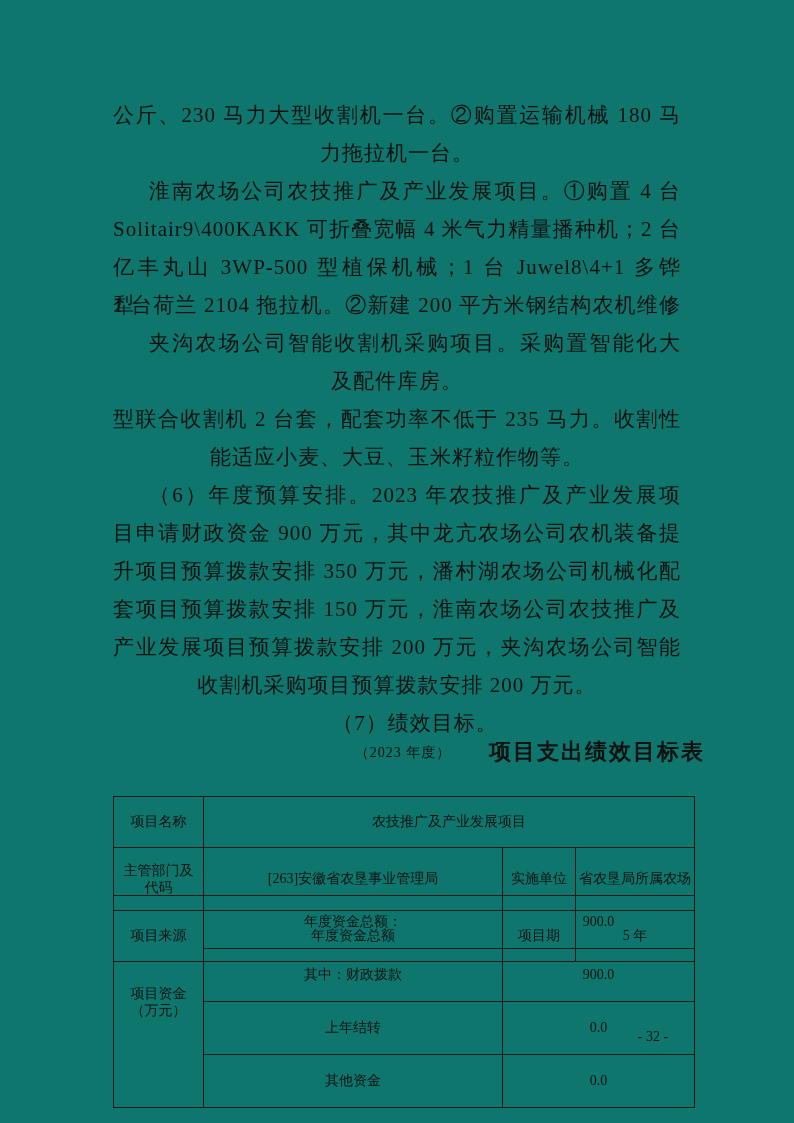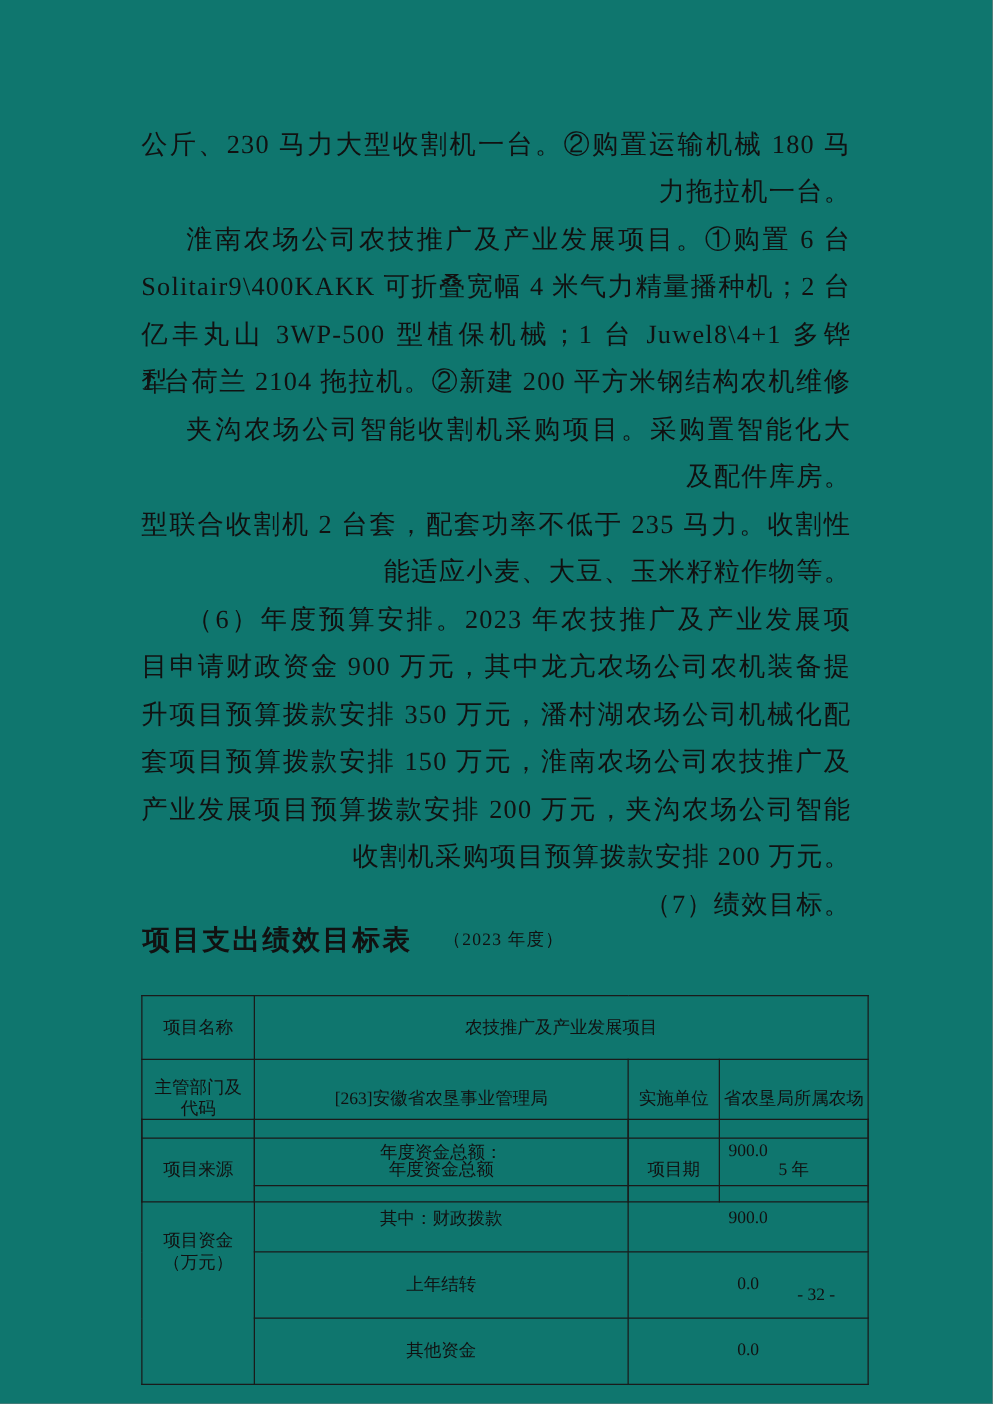--- a/index.html
+++ b/index.html
@@ -16,32 +16,32 @@
     position:absolute;
     left:113px; top:96px; width:568px;
   }
   .line {
     font-size:21px;
     line-height:38px;
     height:38px;
     letter-spacing:1px;
     white-space:nowrap;
     overflow:visible;
-    text-align:right;
+    text-align:center;
   }
   .line.j {
     white-space:normal;
     text-align:justify;
     text-align-last:justify;
   }
   .line.ind { text-indent:36px; }
   .table-title {
     position:absolute;
-    left:114px; top:739px; width:580px;
-    text-align:left;
+    left:125px; top:739px; width:580px;
+    text-align:right;
     font-size:22px; font-weight:bold;
     letter-spacing:2px;
     line-height:26px;
   }
   .table-subtitle {
     position:absolute;
     left:113px; top:744px; width:580px;
     text-align:center;
     font-size:14px;
     line-height:18px;
@@ -82,21 +82,21 @@
   }
 </style>
 </head>
 <body>
 
 <div class="page">
 
   <div class="body-text">
     <div class="line j">公斤、230 马力大型收割机一台。②购置运输机械 180 马</div>
     <div class="line">力拖拉机一台。</div>
-    <div class="line j ind">淮南农场公司农技推广及产业发展项目。①购置 6 台</div>
+    <div class="line j ind">淮南农场公司农技推广及产业发展项目。①购置 4 台</div>
     <div class="line j">Solitair9\400KAKK 可折叠宽幅 4 米气力精量播种机；2 台</div>
     <div class="line j">亿丰丸山 3WP-500 型植保机械；1 台 Juwel8\4+1 多铧犁；</div>
     <div class="line j">1 台荷兰 2104 拖拉机。②新建 200 平方米钢结构农机维修</div>
     <div class="line j ind">夹沟农场公司智能收割机采购项目。采购置智能化大</div>
     <div class="line">及配件库房。</div>
     <div class="line j">型联合收割机 2 台套，配套功率不低于 235 马力。收割性</div>
     <div class="line">能适应小麦、大豆、玉米籽粒作物等。</div>
     <div class="line j ind">（6）年度预算安排。2023 年农技推广及产业发展项</div>
     <div class="line j">目申请财政资金 900 万元，其中龙亢农场公司农机装备提</div>
     <div class="line j">升项目预算拨款安排 350 万元，潘村湖农场公司机械化配</div>

